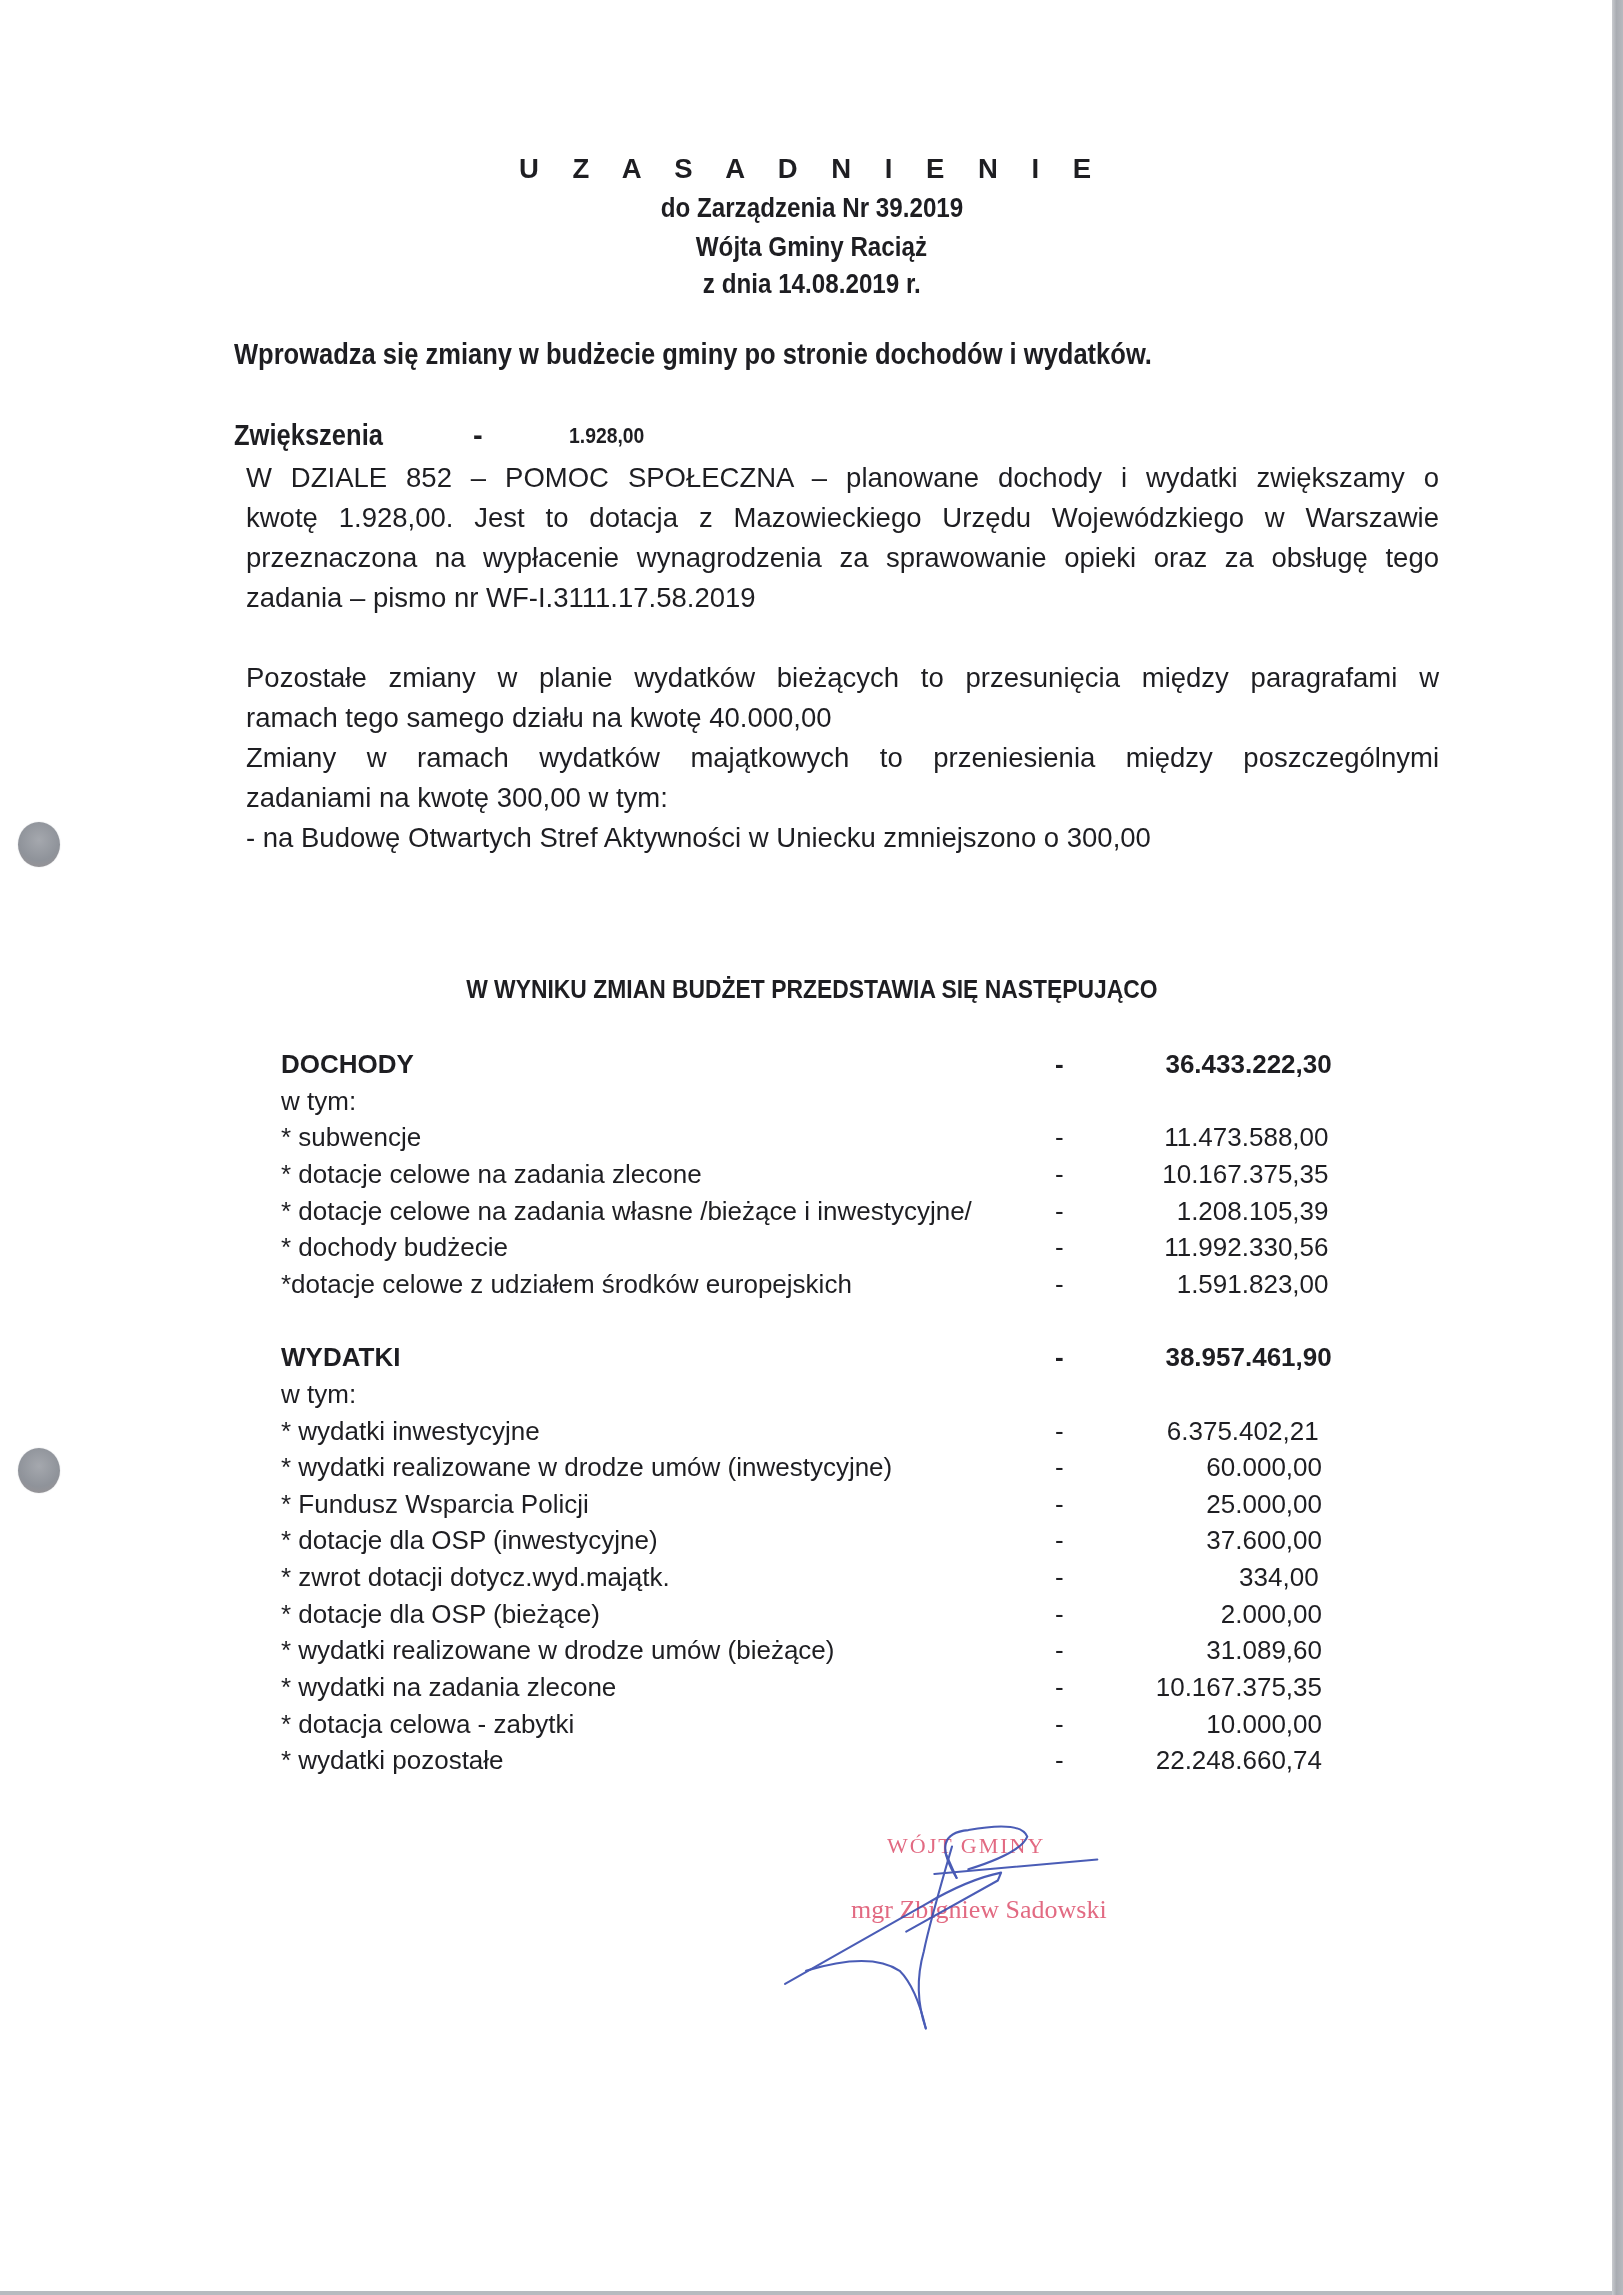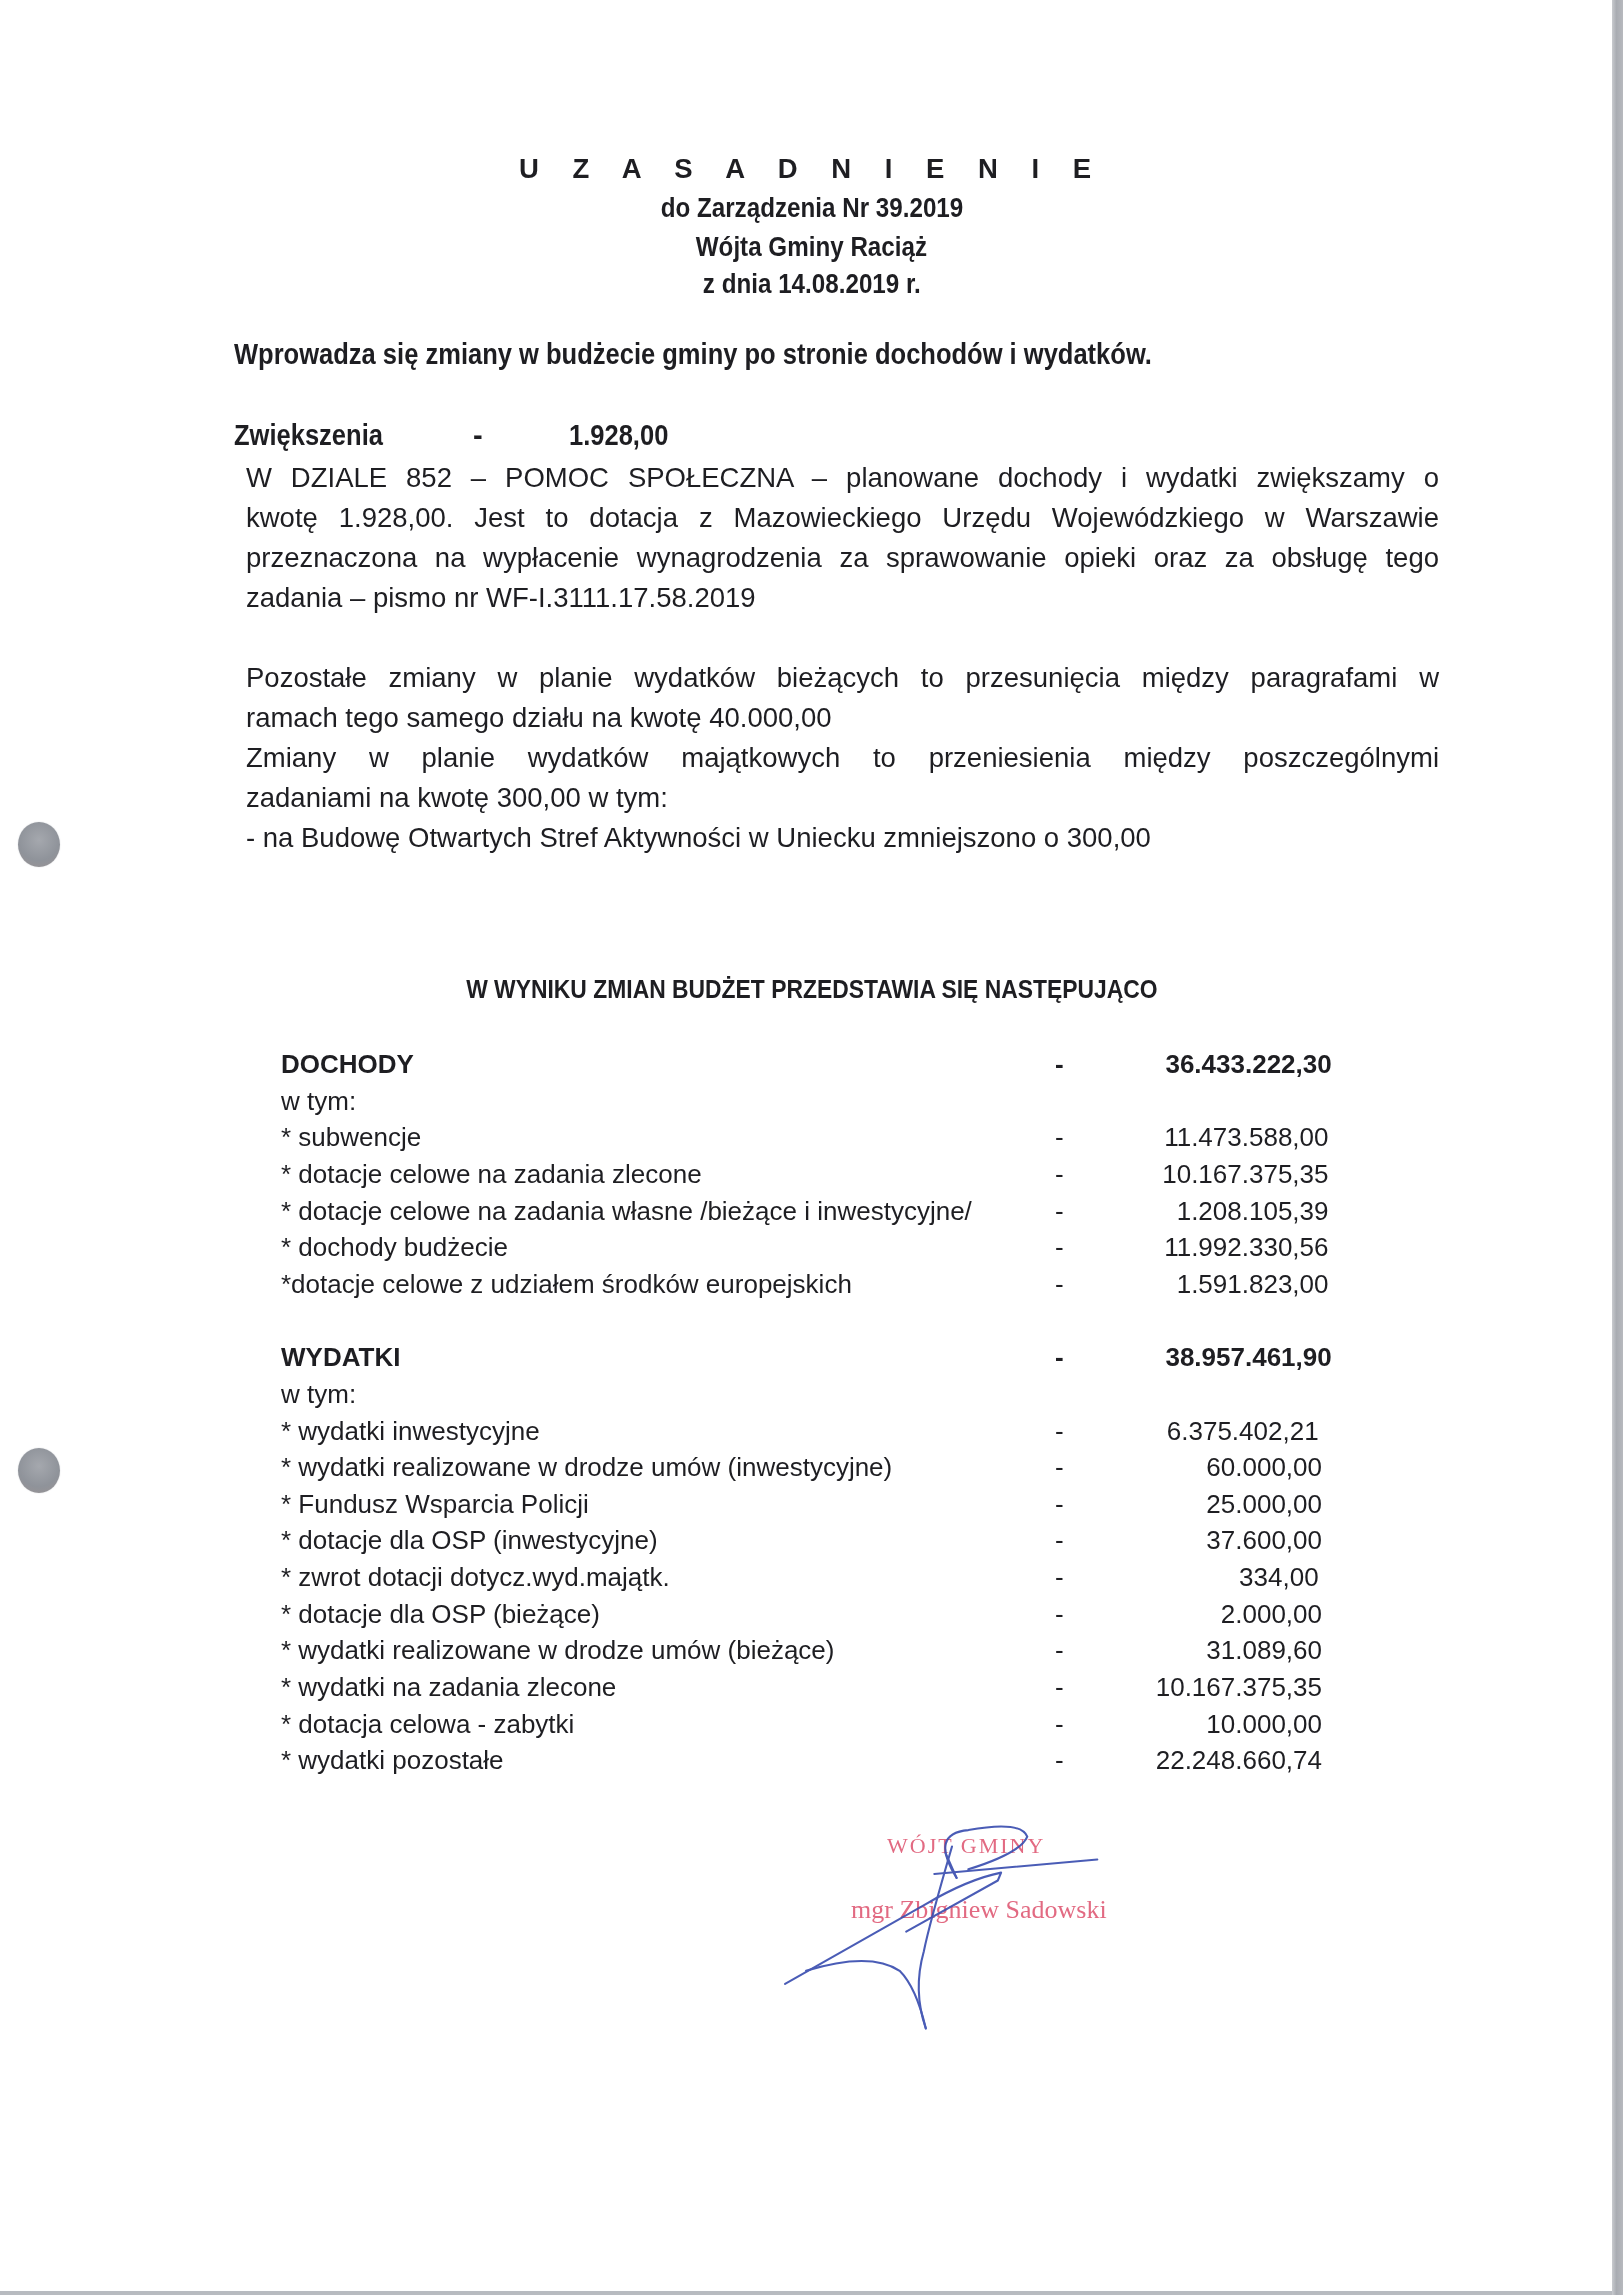--- a/index.html
+++ b/index.html
@@ -56,33 +56,33 @@
 
 <div class="t b center uz" style="top:152px;">U Z A S A D N I E N I E</div>
 <div class="t b center" style="top:191px;"><span class="sq" style="transform-origin:center;">do Zarządzenia Nr  39.2019</span></div>
 <div class="t b center" style="top:230px;"><span class="sq" style="transform-origin:center;">Wójta Gminy Raciąż</span></div>
 <div class="t b center" style="top:267px;"><span class="sq" style="transform-origin:center;">z dnia  14.08.2019 r.</span></div>
 
 <div class="t b" style="left:234px;top:338px;font-size:29px;"><span class="sq">Wprowadza się zmiany w budżecie gminy po stronie dochodów i wydatków.</span></div>
 
 <div class="t b" style="left:234px;top:419px;font-size:29px;"><span class="sq">Zwiększenia</span></div>
 <div class="t b" style="left:473px;top:419px;font-size:29px;">-</div>
-<div class="t b" style="left:569px;top:419px;font-size:29px;"><span class="sq">1.928,00</span></div>
+<div class="t b" style="left:569px;top:419px;font-size:22px;"><span class="sq">1.928,00</span></div>
 
 <div class="para" style="top:458px;">
   <span class="line">W DZIALE 852 – POMOC SPOŁECZNA – planowane dochody i wydatki zwiększamy o</span>
   <span class="line">kwotę 1.928,00. Jest to dotacja z Mazowieckiego Urzędu Wojewódzkiego w Warszawie</span>
   <span class="line">przeznaczona na  wypłacenie wynagrodzenia za sprawowanie opieki oraz za obsługę tego</span>
   <span class="line last">zadania –  pismo nr  WF-I.3111.17.58.2019</span>
 </div>
 
 <div class="para" style="top:658px;">
   <span class="line">Pozostałe zmiany w planie wydatków bieżących to przesunięcia między paragrafami w</span>
   <span class="line last">ramach tego samego działu na kwotę 40.000,00</span>
-  <span class="line">Zmiany w planie wydatków majątkowych to przeniesienia między poszczególnymi</span>
+  <span class="line">Zmiany w ramach wydatków majątkowych to przeniesienia między poszczególnymi</span>
   <span class="line last">zadaniami na kwotę 300,00 w tym:</span>
   <span class="line last">- na Budowę Otwartych Stref Aktywności w Uniecku zmniejszono o 300,00</span>
 </div>
 
 <div class="t b center" style="top:973px;font-size:26px;"><span class="sq" style="transform-origin:center;">W WYNIKU ZMIAN BUDŻET PRZEDSTAWIA SIĘ NASTĘPUJĄCO</span></div>
 
 <div class="row bold" style="top:1046px;">
   <span class="label">DOCHODY</span>
   <span class="dash">-</span>
   <span class="val" style="right:3.3px;">36.433.222,30</span>

